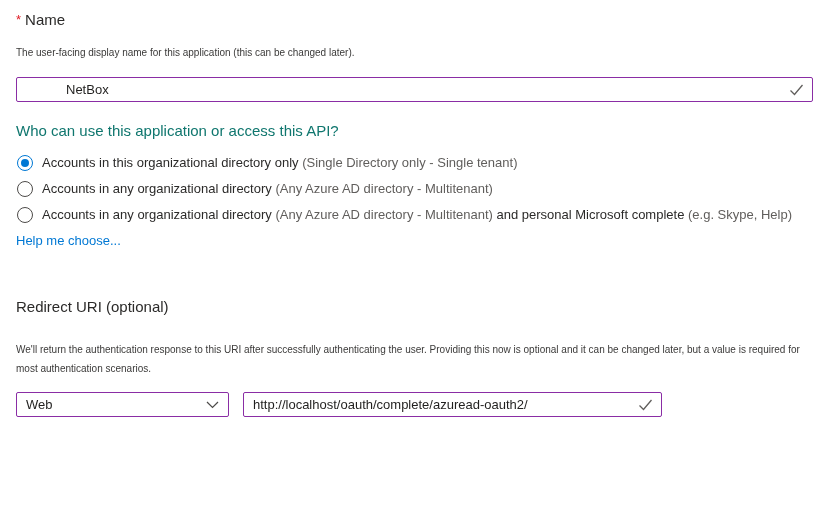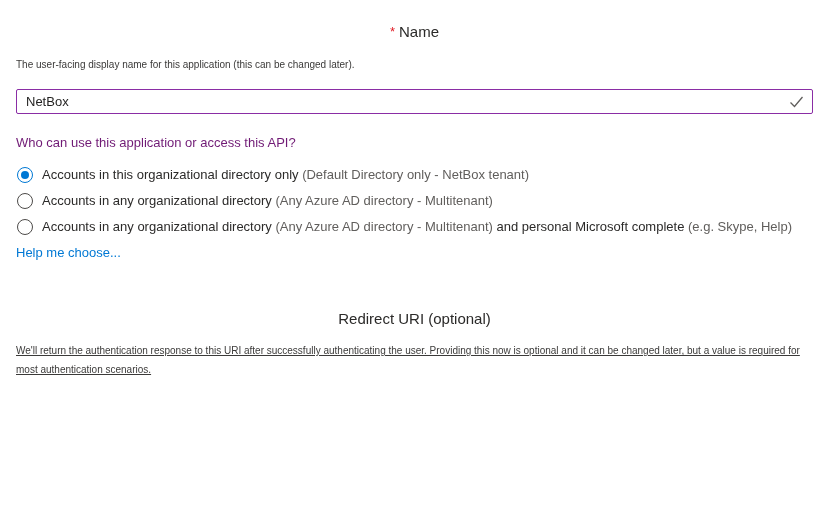--- a/index.html
+++ b/index.html
@@ -11,22 +11,21 @@
     color: #323130;
     overflow: hidden;
   }
   .page { padding: 11px 16px 0 16px; width: 829px; }
 
   .section-title {
     font-size: 15px;
     line-height: 18px;
     font-weight: 400;
     color: #2b2a29;
-    margin: 12px;
-    text-align: center;
+    margin: 0;
   }
   .required-mark { color: #e01b24; margin-right: 4px; font-size: 13px; vertical-align: 1px; }
 
   .desc {
     font-size: 10px;
     line-height: 19px;
     color: #3b3a39;
     margin: 0;
   }
   .desc.name-desc { margin-top: 14px; }
@@ -51,25 +50,25 @@
     height: 100%;
     padding: 0 26px 0 9px;
   }
   .check-icon {
     position: absolute;
     right: 8px; top: 50%;
     transform: translateY(-50%);
     width: 15px; height: 13px;
     pointer-events: none;
   }
-  .name-input-wrap { margin-top: 15px; }
+  .name-input-wrap { margin-top: 15px; padding-left: 40px; }
 
   .section2-title { margin-top: 42px; }
 
-  .question { margin-top: 21px; font-size: 13px; line-height: 16px; color: #701a75; }
+  .question { margin-top: 21px; font-size: 15px; line-height: 16px; color: #0f766e; }
 
   .radio-list { margin-top: 11px; }
   .radio-row {
     display: flex;
     align-items: center;
     height: 26px;
     cursor: default;
   }
   .radio-circle {
     flex: 0 0 auto;
@@ -97,21 +96,21 @@
     display: inline-block;
     margin-top: 5px;
     font-size: 13px;
     line-height: 16px;
     color: #0078d4;
     text-decoration: none;
     cursor: pointer;
   }
 
   .section3-title { margin-top: 49px; }
-  .redirect-desc { margin-top: 13px; width: 797px; text-decoration: underline; }
+  .redirect-desc { margin-top: 24px; width: 797px; }
 
   .controls-row {
     margin-top: 14px;
     display: flex;
     align-items: center;
     gap: 14px;
   }
   .platform-select {
     position: relative;
     width: 213px;
@@ -152,21 +151,21 @@
       </svg>
   </div>
 
   
 
   <div class="question">Who can use this application or access this API?</div>
 
   <div class="radio-list">
     <div class="radio-row">
       <span class="radio-circle selected"></span>
-      <span class="radio-label"><span>Accounts in this organizational directory only </span><span class="muted">(Default Directory only - NetBox tenant)</span></span>
+      <span class="radio-label"><span>Accounts in this organizational directory only </span><span class="muted">(Single Directory only - Single tenant)</span></span>
     </div>
 
     <div class="radio-row">
       <span class="radio-circle"></span>
       <span class="radio-label"><span>Accounts in any organizational directory </span><span class="muted">(Any Azure AD directory - Multitenant)</span></span>
     </div>
 
     <div class="radio-row">
       <span class="radio-circle"></span>
       <span class="radio-label"><span>Accounts in any organizational directory </span><span class="muted">(Any Azure AD directory - Multitenant)</span><span> and personal Microsoft complete </span><span class="muted">(e.g. Skype, Help)</span></span>
@@ -176,14 +175,28 @@
 
   
 
   <a class="help-link">Help me choose...</a>
 
   
   <h2 class="section-title section3-title">Redirect URI (optional)</h2>
 
   <p class="desc redirect-desc">We'll return the authentication response to this URI after successfully authenticating the user. Providing this now is optional and it can be changed later, but a value is required for most authentication scenarios.</p>
 
+  <div class="controls-row">
+    <div class="platform-select">
+      <span>Web</span>
+      <svg class="chevron-icon" viewBox="0 0 13 8">
+          <path d="M1 1 L6.5 6.5 L12 1" fill="none" stroke="#4d4b49" stroke-width="1.2"></path>
+        </svg>
+    </div>
+    <div class="input-wrap uri-input-wrap">
+      <input type="text" value="http://localhost/oauth/complete/azuread-oauth2/" style="">
+      <svg class="check-icon" viewBox="0 0 15 13">
+          <path d="M1.5 7 L5.5 11 L13.5 1.5" fill="none" stroke="#605e5c" stroke-width="1.3"></path>
+        </svg>
+    </div>
+  </div>
 
 </div>
 
 </body></html>

